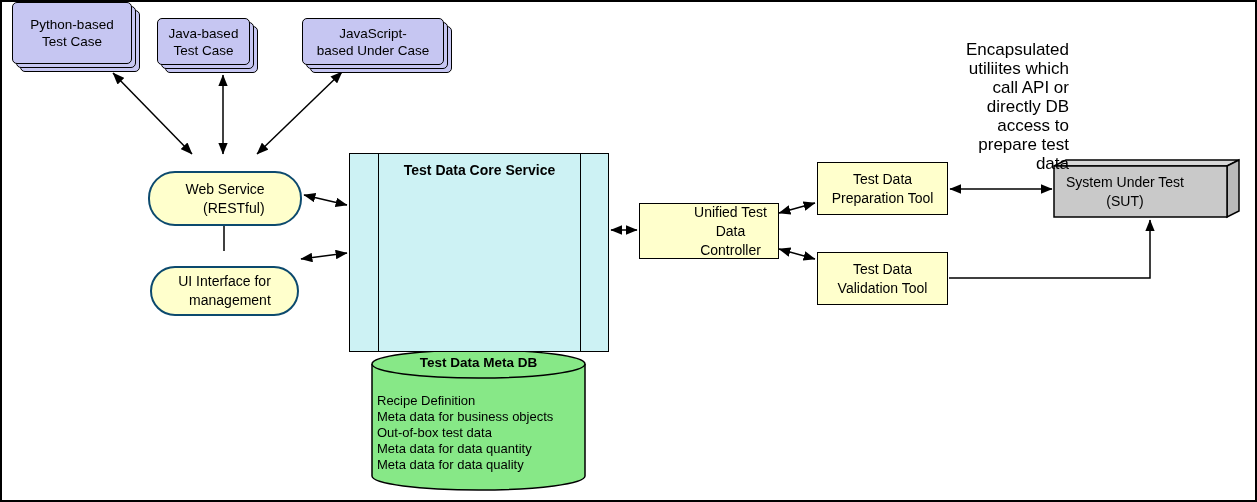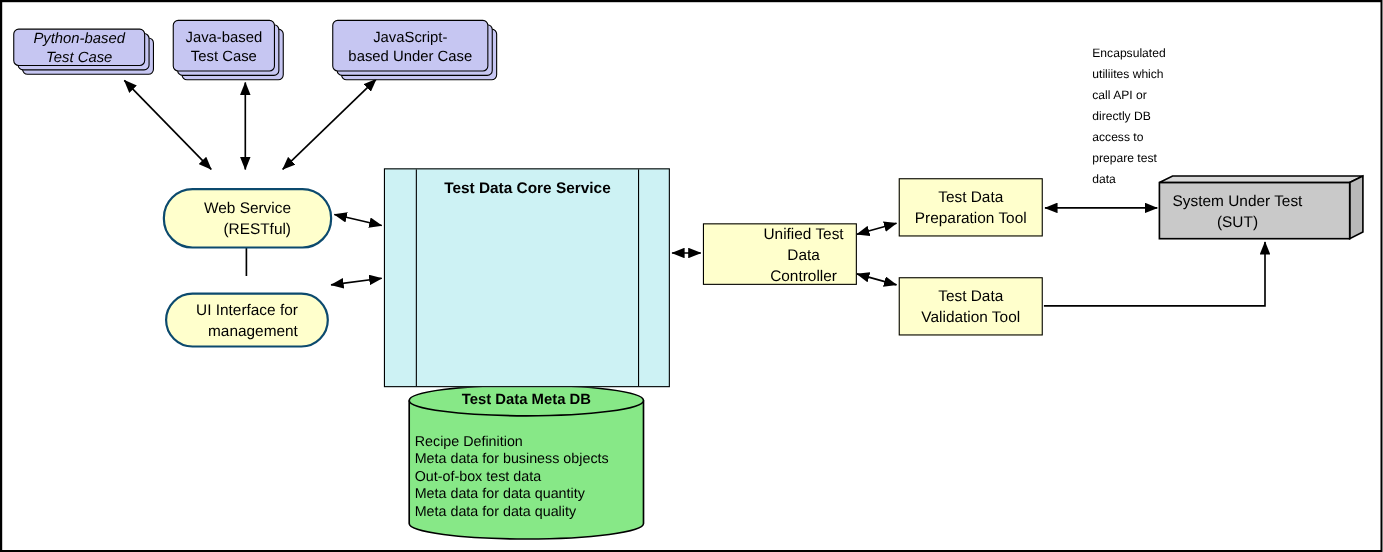--- a/index.html
+++ b/index.html
@@ -72,22 +72,22 @@
 
   
   .sut-label {
     position:absolute; left:1052px; top:164px; width:142px; height:51px;
     display:flex; align-items:center; justify-content:center;
     font-size:14px; line-height:19px; text-align:center; white-space:pre-line;border-radius:20px;
   }
 
   
   .annotation {
-    position:absolute; left:991px; top:38px; width:122px;
-    text-align:left; font-size:11px; line-height:19px; white-space:pre-line;
+    position:absolute; left:945px; top:38px; width:122px;
+    text-align:right; font-size:17px; line-height:19px; white-space:pre-line;
   }
 </style>
 </head>
 <body>
 
 <div class="canvas">
 
   <svg class="wires" viewBox="0 0 1257 502">
     <defs>
       <marker id="ah" viewBox="0 0 10 8" refX="9.5" refY="4" markerWidth="8" markerHeight="6.4" orient="auto-start-reverse">
@@ -113,21 +113,21 @@
     <line x1="302" y1="193" x2="345" y2="203" stroke="#000" stroke-width="1.5" marker-start="url(#ah)" marker-end="url(#ah)"></line>
     <line x1="299" y1="257" x2="345" y2="251" stroke="#000" stroke-width="1.5" marker-start="url(#ah)" marker-end="url(#ah)"></line>
     <line x1="609" y1="228" x2="635" y2="228" stroke="#000" stroke-width="1.5" marker-start="url(#ah)" marker-end="url(#ah)"></line>
     <line x1="777" y1="211" x2="813" y2="201" stroke="#000" stroke-width="1.5" marker-start="url(#ah)" marker-end="url(#ah)"></line>
     <line x1="777" y1="247" x2="813" y2="257" stroke="#000" stroke-width="1.5" marker-start="url(#ah)" marker-end="url(#ah)"></line>
     <line x1="948" y1="187" x2="1050" y2="187" stroke="#000" stroke-width="1.5" marker-start="url(#ah)" marker-end="url(#ah)"></line>
     <polyline points="947,276 1148,276 1148,218" fill="none" stroke="#000" stroke-width="1.5" marker-end="url(#ah)"></polyline>
     <line x1="477" y1="307" x2="477" y2="344" stroke="#000" stroke-width="1.5" marker-start="url(#ah)" marker-end="url(#ah)"></line>
   </svg>
 
-  <div class="stack" style="left:10px; top:24px; width:128px; height:42px;font-style:italic;">
+  <div class="stack" style="left:10px; top:0; width:128px; height:70px;">
     <div class="layer l2"></div>
     <div class="layer l1"></div>
     <div class="face">Python-based
 Test Case</div>
   </div>
   <div class="stack" style="left:155px; top:16px; width:101px; height:55px;">
     <div class="layer l2"></div>
     <div class="layer l1"></div>
     <div class="face">Java-based
 Test Case</div>

